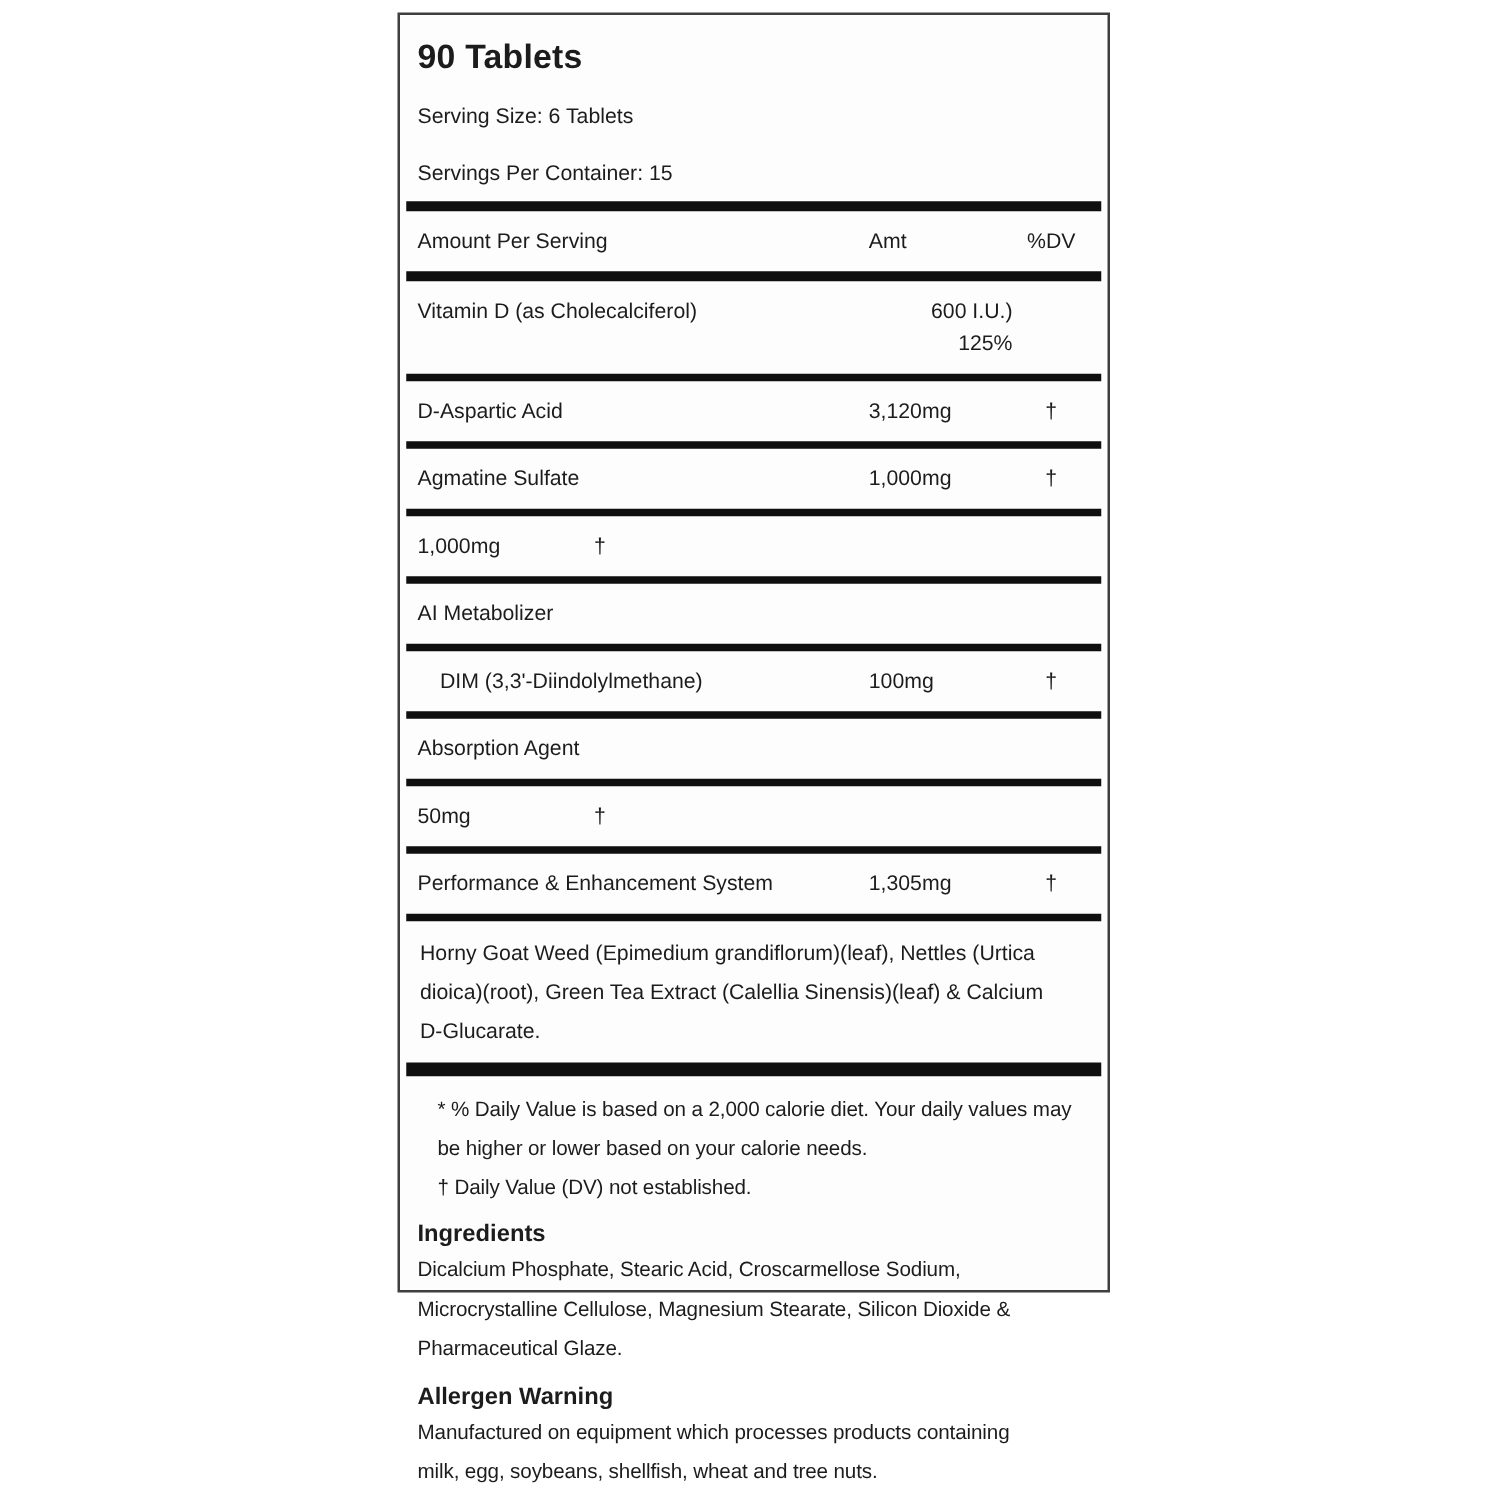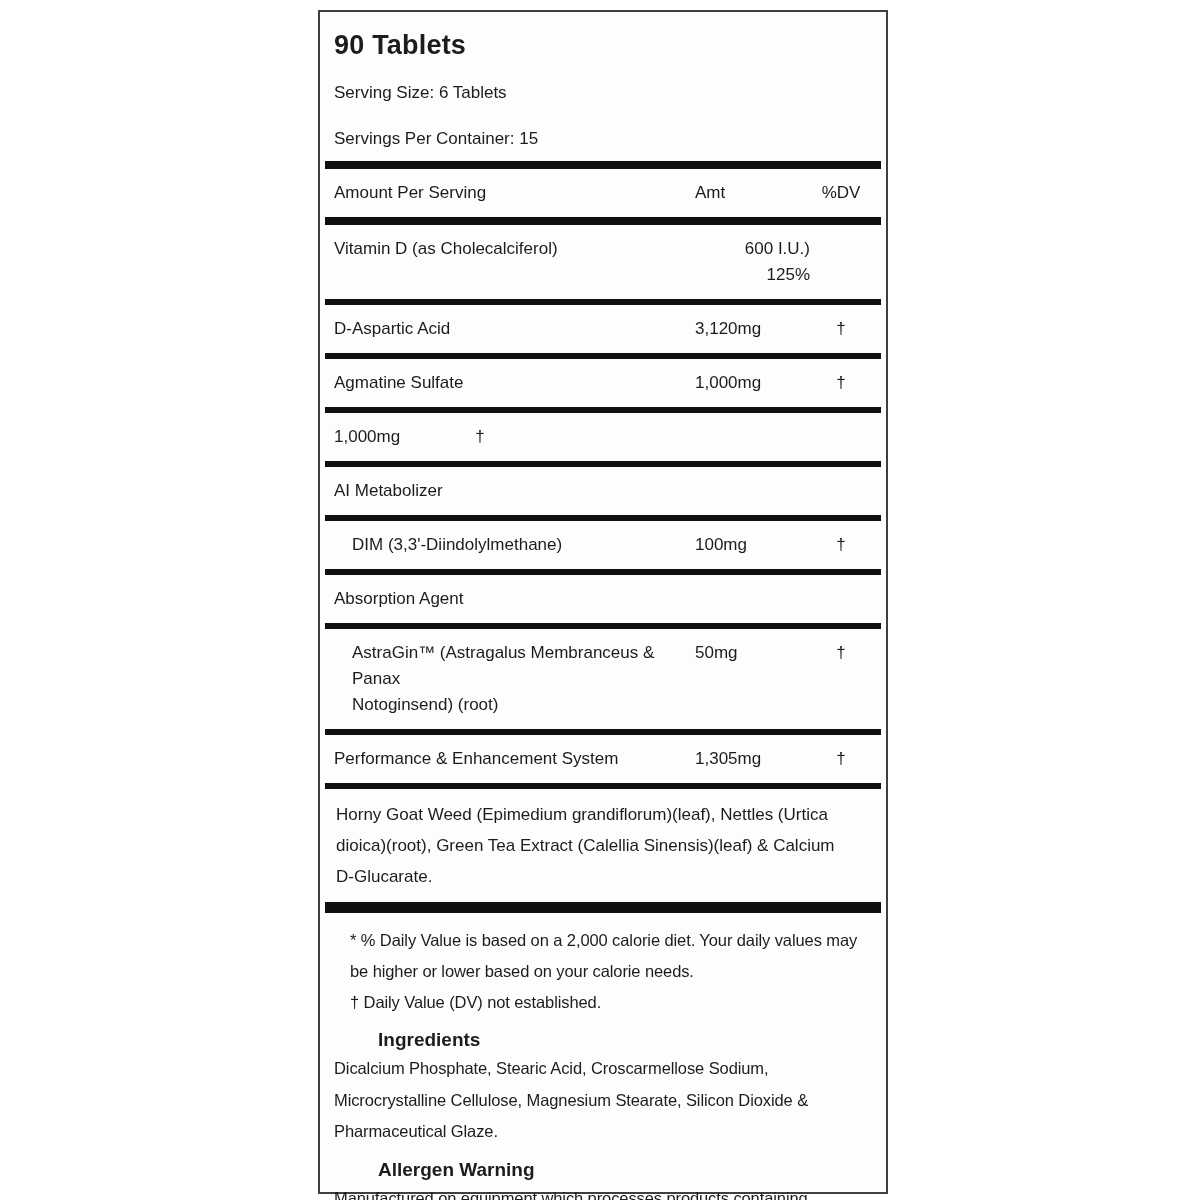--- a/index.html
+++ b/index.html
@@ -7,21 +7,21 @@
     width: 1200px; height: 1200px;
     background: #ffffff;
     font-family: "Liberation Sans", sans-serif;
     color: #1c1c1c;
     position: relative;
     overflow: hidden;
   }
   .panel {
     position: absolute;
     left: 318px; top: 10px;
-    width: 570px; height: 1184px;
+    width: 570px; height: 1024px;
     box-sizing: border-box;
     background: #fdfdfd;
     border: 2px solid #3f3f3f;
   }
   .top-block { padding: 14px 14px 8px; }
   .panel-title {
     font-size: 27px; font-weight: 700;
     margin: 4px 0 12px 0; letter-spacing: 0.2px;
   }
   .serving-line { font-size: 17px; line-height: 29px; margin-top: 17px; }
@@ -49,21 +49,20 @@
     white-space: pre-line;
   }
   .foot { padding: 12px 14px 0; margin-left: 16px; }
   .foot p {
     margin: 0; font-size: 16.5px; line-height: 31px;
     letter-spacing: -0.1px; white-space: pre-line;
   }
   .sec-heading {
     font-size: 19px; font-weight: 700;
     padding: 11px 14px 0;
-    margin-left: 44px;
   }
   .sec-text {
     padding: 2px 14px 0;
     font-size: 16.5px; line-height: 31.5px;
     letter-spacing: -0.1px; white-space: pre-line;
   }
 </style>
 </head>
 <body>
 
@@ -137,22 +136,20 @@
 
   <div class="frow">
     <div class="name">Absorption Agent</div>
     <div class="amt"></div>
     <div class="dv"></div>
   </div>
 
   <div class="bar bar-med"></div>
 
   <div class="frow">
-    <div class="name indent1 pre">AstraGin™ (Astragalus Membranceus &amp; Panax
-Notoginsend) (root)</div>
     <div class="amt">50mg</div>
     <div class="dv">†</div>
   </div>
 
   <div class="bar bar-med"></div>
 
   <div class="frow">
     <div class="name">Performance &amp; Enhancement System</div>
     <div class="amt">1,305mg</div>
     <div class="dv">†</div>

